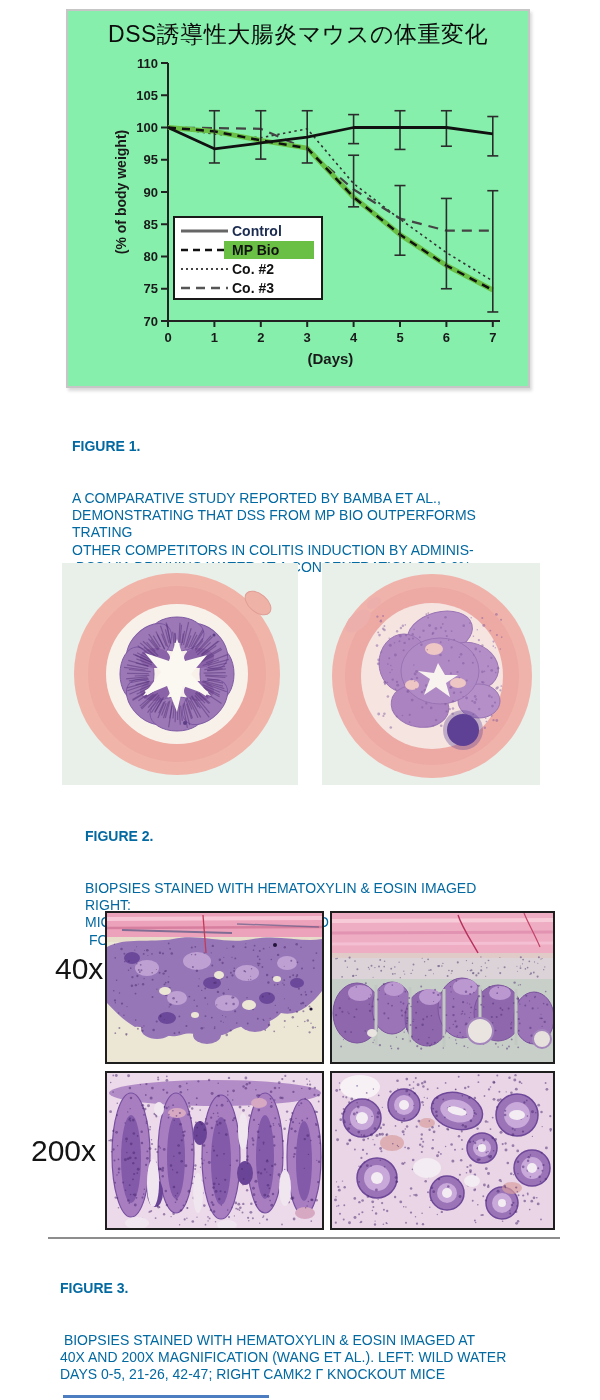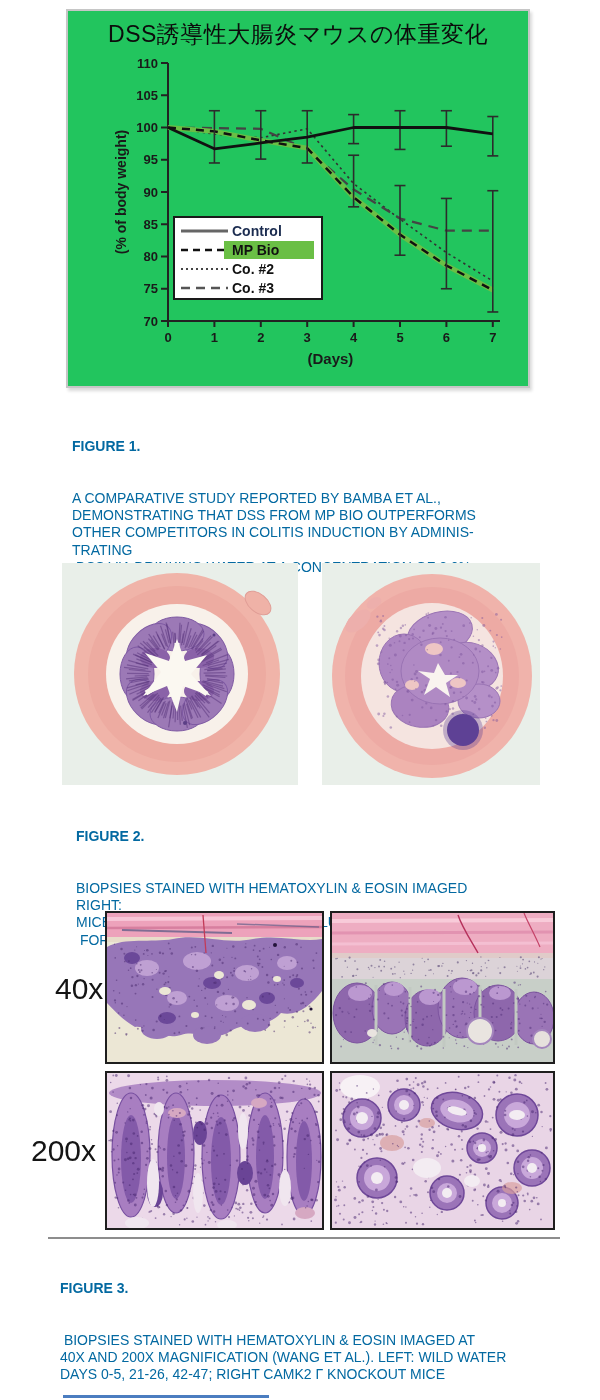--- a/index.html
+++ b/index.html
@@ -1,20 +1,20 @@
 <!DOCTYPE html>
 <html><head>
 <meta charset="utf-8">
 <style>
   html,body{margin:0;padding:0;background:#fff;}
   .page{position:relative;width:600px;height:1400px;background:#ffffff;overflow:hidden;
         font-family:"Liberation Sans",sans-serif;}
 
   
-  .panel{position:absolute;left:66px;top:9px;width:460px;height:375px;background:#22c55e;
+  .panel{position:absolute;left:66px;top:9px;width:460px;height:375px;background:#86efac;
          border:2px solid #c6c6c6;box-shadow:2px 3px 3px rgba(0,0,0,0.15);}
   .panel-title{margin:8px 6px 0;font-size:23px;font-weight:400;color:#0c0c0c;text-align:center;
          letter-spacing:.5px;font-family:"Liberation Sans",sans-serif;white-space:nowrap;}
   #chart{position:absolute;left:0;top:42px;}
   .tick{font:700 13px "Liberation Sans",sans-serif;fill:#1a1a1a;}
   .alabel{font:700 14px "Liberation Sans",sans-serif;fill:#1a1a1a;}
   .xlabel{font:700 15px "Liberation Sans",sans-serif;fill:#1a1a1a;}
   .legtext{font:700 14px "Liberation Sans",sans-serif;}
 
   
@@ -120,21 +120,21 @@
         <text x="164" y="202" class="legtext" fill="#111111">MP Bio</text>
         <line x1="113" y1="216" x2="160" y2="216" stroke="#444" stroke-width="1.8" stroke-dasharray="2,3"></line>
         <text x="164" y="221" class="legtext" fill="#111111">Co. #2</text>
         <line x1="113" y1="235" x2="160" y2="235" stroke="#555" stroke-width="2.4" stroke-dasharray="9,6"></line>
         <text x="164" y="240" class="legtext" fill="#111111">Co. #3</text>
       </svg>
   </section>
 
   <div class="cap" style="left:72px;top:404px;">
     <div class="h">FIGURE 1.</div>
-    <div><div>A COMPARATIVE STUDY REPORTED BY BAMBA ET AL.,</div><div>DEMONSTRATING THAT DSS FROM MP BIO OUTPERFORMS</div><div>OTHER COMPETITORS IN COLITIS INDUCTION BY ADMINIS-</div><div>TRATING</div><div> DSS VIA DRINKING WATER AT A CONCENTRATION OF 2.0%</div><div>(W/W)</div><div> FOR 7 DAYS.</div></div>
+    <div><div>A COMPARATIVE STUDY REPORTED BY BAMBA ET AL.,</div><div>DEMONSTRATING THAT DSS FROM MP BIO OUTPERFORMS</div><div>TRATING</div><div>OTHER COMPETITORS IN COLITIS INDUCTION BY ADMINIS-</div><div> DSS VIA DRINKING WATER AT A CONCENTRATION OF 2.0%</div><div>(W/W)</div><div> FOR 7 DAYS.</div></div>
   </div>
 
   <svg class="absimg" style="left:62px;top:563px;" width="236" height="222" viewBox="0 0 236 222">
     <rect width="236" height="222" fill="#e9efe9"></rect>
     <ellipse cx="115" cy="111" rx="103" ry="101" fill="#f0b4a9"></ellipse>
     <ellipse cx="115" cy="111" rx="89" ry="88" fill="#edaba1"></ellipse>
     <ellipse cx="115" cy="111" rx="71" ry="70" fill="#f8f1ea"></ellipse>
     <g stroke="#7e59a3" stroke-width="1">
       <ellipse cx="155" cy="111" rx="17" ry="27" fill="#9c79b6"></ellipse>
       <ellipse cx="143" cy="83" rx="27" ry="17" fill="#9c79b6" transform="rotate(45 143 83)"></ellipse>
@@ -474,26 +474,26 @@
         <circle cx="87.6" cy="159.1" r="0.93" fill="rgba(122,82,156,0.45)"></circle>
         <circle cx="169.6" cy="152.7" r="1.00" fill="rgba(122,82,156,0.45)"></circle>
       </g>
     <polygon points="116,100 123,112 136,112 124,120 128,134 114,124 102,132 108,116 96,108 112,110" fill="#f9f3ef"></polygon>
     <circle cx="141" cy="167" r="20" fill="#5e4195" opacity="0.35"></circle>
     <circle cx="141" cy="167" r="16" fill="#5e4195"></circle>
     <ellipse cx="36" cy="58" rx="15" ry="8" fill="#edafac" transform="rotate(-40 36 58)"></ellipse>
     <ellipse cx="52" cy="40" rx="8" ry="5" fill="#edafac" transform="rotate(-30 52 40)"></ellipse>
   </svg>
 
-  <div class="cap" style="left:76px;top:794px;">
+  <div class="cap" style="left:85px;top:794px;">
     <div class="h">FIGURE 2.</div>
     <div><div>BIOPSIES STAINED WITH HEMATOXYLIN &amp; EOSIN IMAGED</div><div>RIGHT:</div><div>MICE ADMINISTRATED 2.5% DSS SOLUTION IN DRINKING WATER</div><div> FOR 7 CONSECUTIVE DAYS.</div></div>
   </div>
 
-  <div class="maglabel" style="left:55px;top:972px;">40x</div>
+  <div class="maglabel" style="left:55px;top:952px;">40x</div>
   <div class="maglabel" style="left:31px;top:1134px;">200x</div>
 
   <svg class="absimg f3" style="left:105px;top:911px;" width="215" height="149" viewBox="0 0 215 149">
     <rect width="215" height="149" fill="#ece7d5"></rect>
     <rect x="0" y="0" width="215" height="24" fill="#eda2bb"></rect>
     <line x1="0" y1="6" x2="215" y2="5" stroke="#f7c6d7" stroke-width="4"></line>
     <line x1="0" y1="15" x2="215" y2="14" stroke="#d77f9f" stroke-width="2.5"></line>
     <rect x="0" y="24" width="215" height="5" fill="#e8dcca"></rect>
     <line x1="15" y1="17" x2="125" y2="20" stroke="#64608a" stroke-width="2" opacity="0.8"></line>
     <line x1="130" y1="11" x2="212" y2="14" stroke="#64608a" stroke-width="1.5" opacity="0.7"></line>

